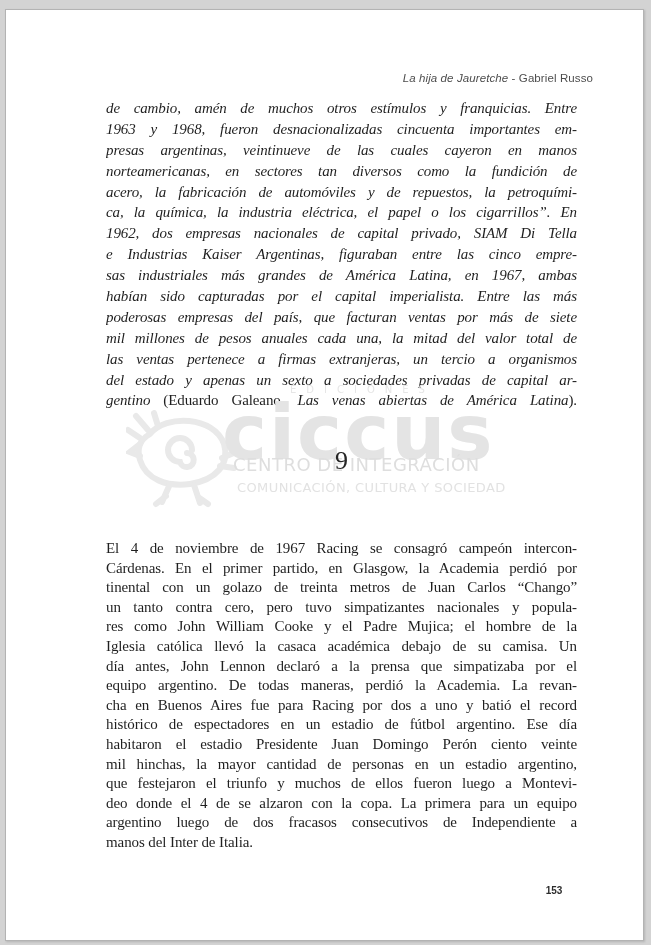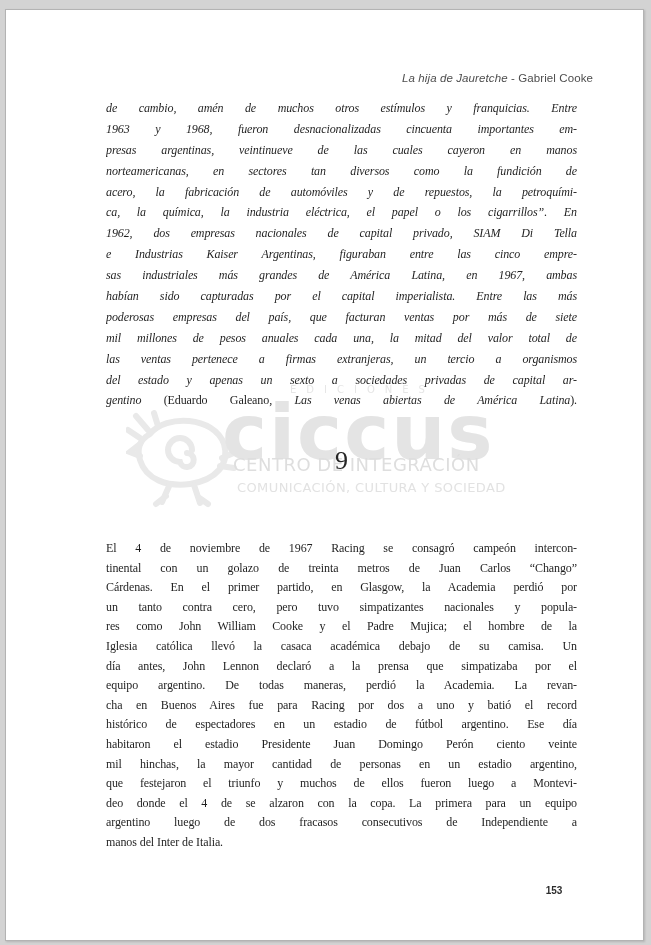--- a/index.html
+++ b/index.html
@@ -24,21 +24,21 @@
     position:absolute; top:62px; right:50px;
     font-family:"Liberation Sans", sans-serif;
     font-size:11.5px; color:#4d4d4d; letter-spacing:0.1px;
     white-space:nowrap;
   }
   .running-header .book-title { font-style:italic; }
 
   
   .textcol {
     position:absolute; left:100px; width:471px;
-    font-size:12px; color:#1f1f1f;
+    font-size:15px; color:#1f1f1f;
     letter-spacing:-0.1px;
   }
   .tline {
     text-align:justify; text-align-last:justify;
     overflow:hidden; white-space:normal;
   }
   #para1 { top:88px; font-style:italic; }
   #para1 .tline { height:20.9px; line-height:20.9px; }
   #para2 { top:529px; }
   #para2 .tline { height:19.6px; line-height:19.6px; }
@@ -85,21 +85,21 @@
     font-weight:700; font-size:10px; color:#2d2d2d;
   }
 </style>
 </head>
 <body>
 
 <div class="page">
   <div class="page-inner">
 
     <div class="running-header">
-      <span class="book-title">La hija de Jauretche</span><span> - Gabriel Cooke</span>
+      <span class="book-title">La hija de Jauretche</span><span> - Gabriel Russo</span>
     </div>
 
     <div id="para1" class="textcol">
         <div class="tline">de cambio, amén de muchos otros estímulos y franquicias. Entre</div>
         <div class="tline">1963 y 1968, fueron desnacionalizadas cincuenta importantes em-</div>
         <div class="tline">presas argentinas, veintinueve de las cuales cayeron en manos</div>
         <div class="tline">norteamericanas, en sectores tan diversos como la fundición de</div>
         <div class="tline">acero, la fabricación de automóviles y de repuestos, la petroquími-</div>
         <div class="tline">ca, la química, la industria eléctrica, el papel o los cigarrillos”. En</div>
         <div class="tline">1962, dos empresas nacionales de capital privado, SIAM Di Tella</div>
@@ -129,22 +129,22 @@
     </svg>
     <div class="wm wm-ediciones">EDICIONES</div>
     <div class="wm wm-brand">ciccus</div>
     <div class="wm wm-subtitle">CENTRO DE INTEGRACIÓN</div>
     <div class="wm wm-tagline">COMUNICACIÓN, CULTURA Y SOCIEDAD</div>
 
     <div class="chapter-number">9</div>
 
     <div id="para2" class="textcol">
         <div class="tline">El 4 de noviembre de 1967 Racing se consagró campeón intercon-</div>
+        <div class="tline">Cárdenas. En el primer partido, en Glasgow, la Academia perdió por</div>
         <div class="tline">tinental con un golazo de treinta metros de Juan Carlos “Chango”</div>
-        <div class="tline">Cárdenas. En el primer partido, en Glasgow, la Academia perdió por</div>
         <div class="tline">un tanto contra cero, pero tuvo simpatizantes nacionales y popula-</div>
         <div class="tline">res como John William Cooke y el Padre Mujica; el hombre de la</div>
         <div class="tline">Iglesia católica llevó la casaca académica debajo de su camisa. Un</div>
         <div class="tline">día antes, John Lennon declaró a la prensa que simpatizaba por el</div>
         <div class="tline">equipo argentino. De todas maneras, perdió la Academia. La revan-</div>
         <div class="tline">cha en Buenos Aires fue para Racing por dos a uno y batió el record</div>
         <div class="tline">histórico de espectadores en un estadio de fútbol argentino. Ese día</div>
         <div class="tline">habitaron el estadio Presidente Juan Domingo Perón ciento veinte</div>
         <div class="tline">mil hinchas, la mayor cantidad de personas en un estadio argentino,</div>
         <div class="tline">que festejaron el triunfo y muchos de ellos fueron luego a Montevi-</div>

